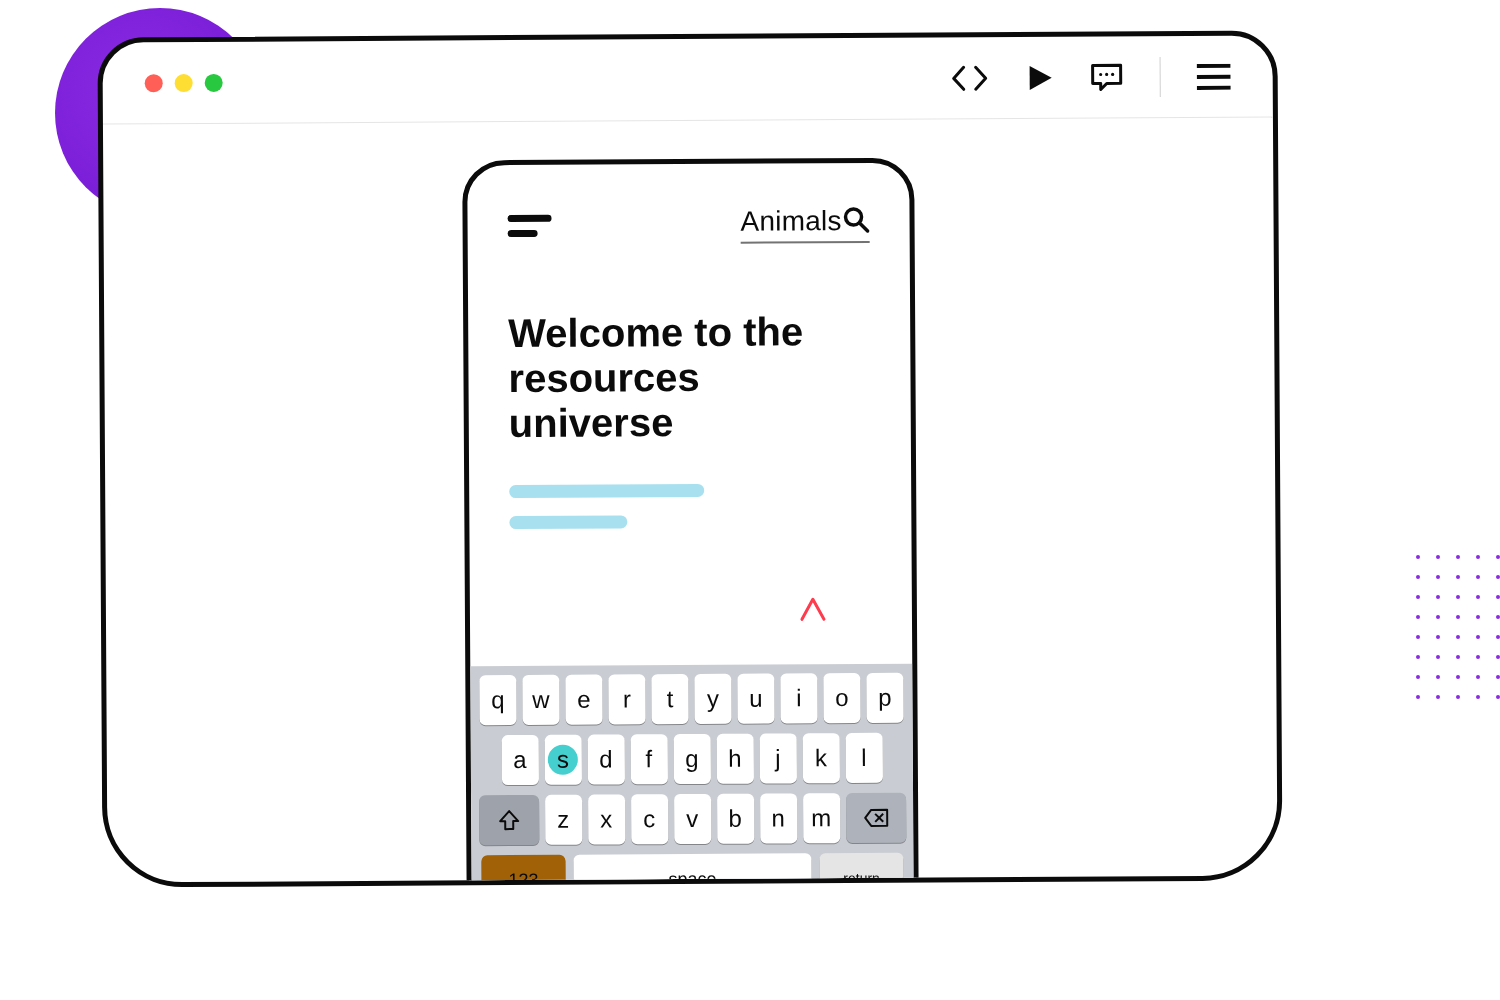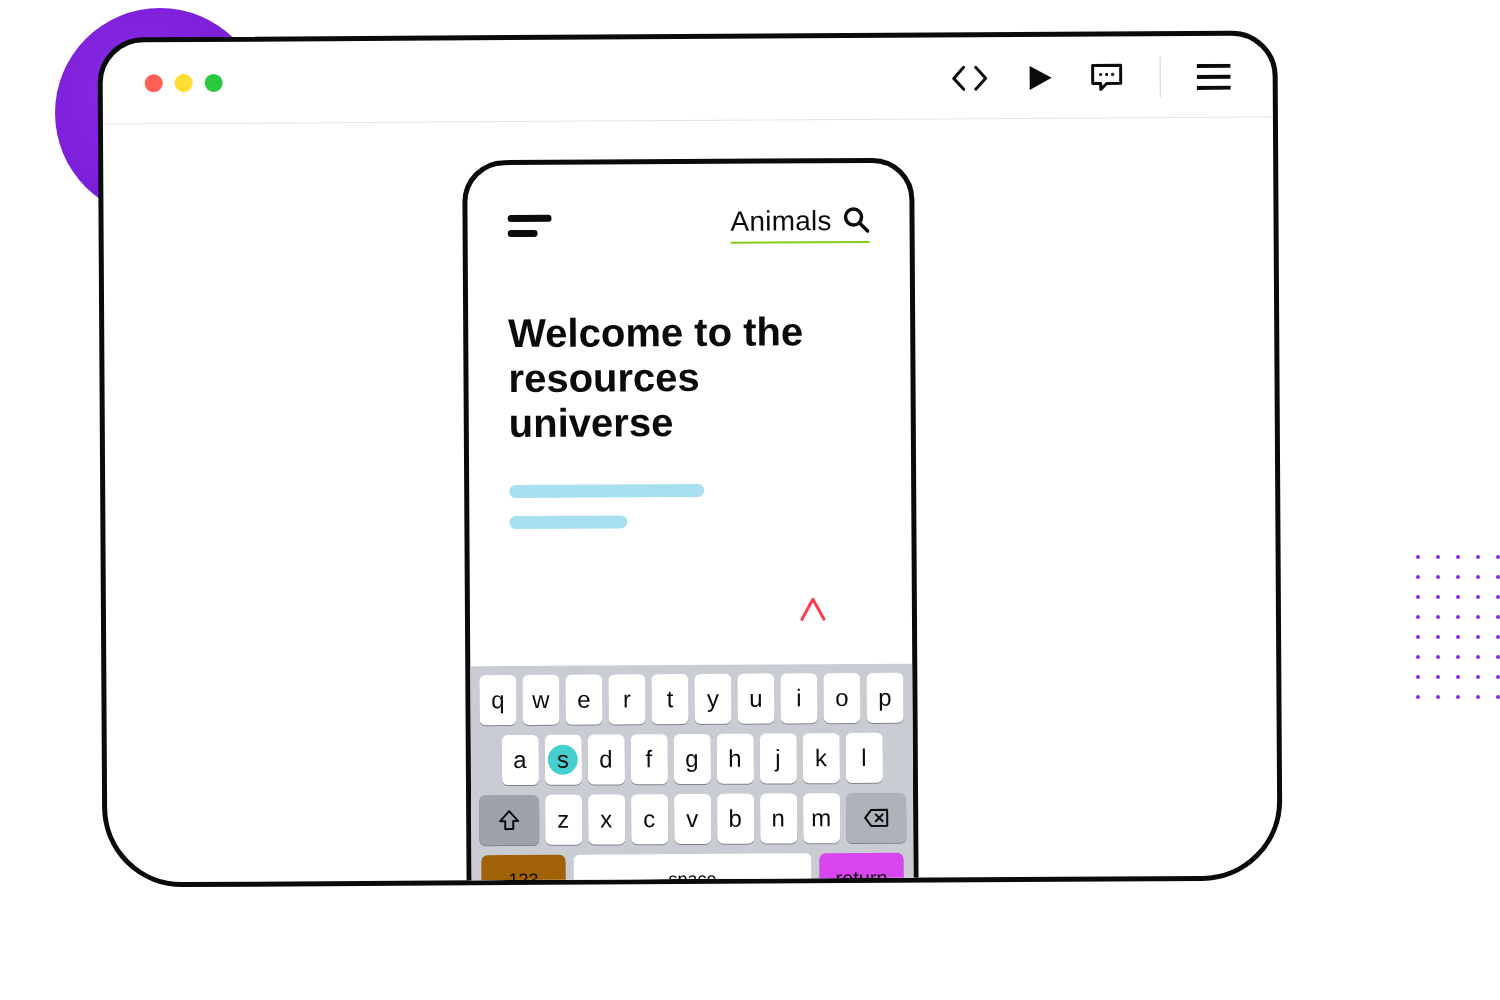--- a/index.html
+++ b/index.html
@@ -97,21 +97,21 @@
   .hamburger-short {
     display: flex; flex-direction: column; gap: 8px;
   }
   .hamburger-short span:first-child {
     width: 44px; height: 7px; background: #0b0b0b; border-radius: 4px;
   }
   .hamburger-short span:last-child {
     width: 30px; height: 7px; background: #0b0b0b; border-radius: 4px;
   }
 
-  .search-row { display:flex; align-items:flex-start; gap:10px; border-bottom: 2px solid #84cc16; padding-bottom: 4px; }
+  .search-row { display:flex; align-items:flex-start; border-bottom: 2px solid #737373; padding-bottom: 4px; }
   .search-row .txt { font-size: 28px; color:#0b0b0b; letter-spacing: .2px; }
 
   .phone-title {
     margin: 66px 40px 0 40px;
     font-size: 40px;
     font-weight: 800;
     line-height: 1.12;
     color: #0b0b0b;
   }
 
@@ -153,21 +153,21 @@
   }
   .key.wide { flex: 0 0 60px; }
   .key.sys { background:#aeb3bb; color:#0b0b0b; }
   .key.sys.dark { background:#9ea3ab; }
   .key .hl {
     width:30px; height:30px; border-radius:50%;
     background:#46cfcf; display:flex; align-items:center; justify-content:center;
   }
   .key.space { flex: 1 1 auto; font-size:18px; }
   .key.nums { flex:0 0 84px; font-size:18px; background:#a16207; }
-  .key.return { flex:0 0 84px; font-size:20px; background:#d946ef; }
+  .key.return { flex:0 0 84px; font-size:14px; background:#e5e5e5; }
   .krow.bottom-outer { padding: 0 10px 10px 10px; gap:8px; }
 
 </style>
 </head>
 <body>
 
 <div class="purple-circle"></div>
 
 <div class="dot-grid">
 

